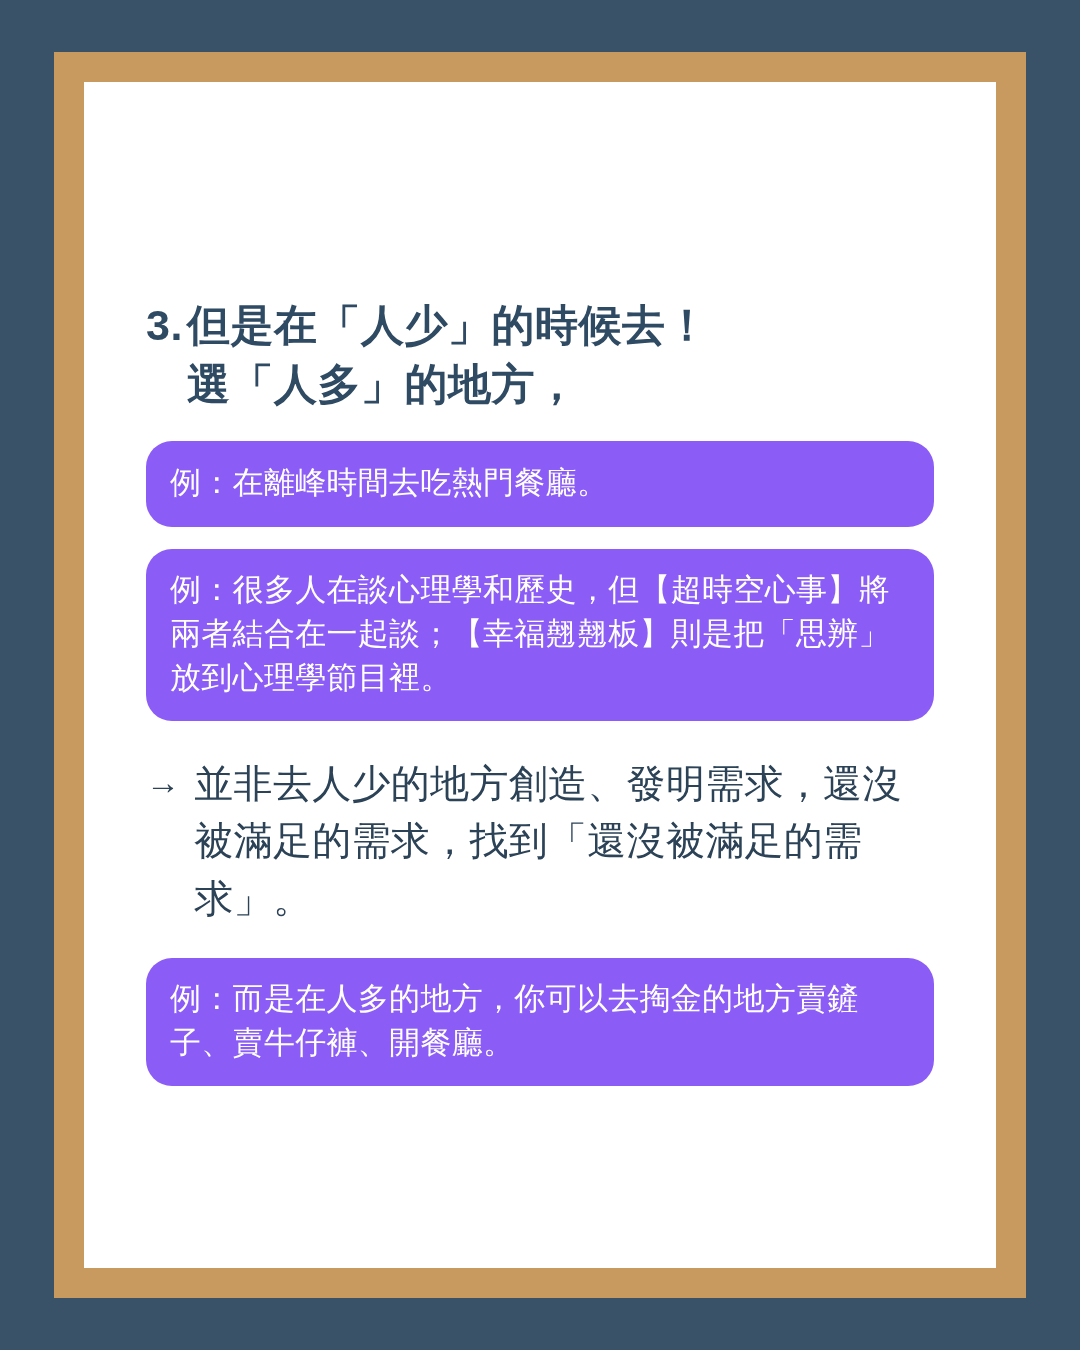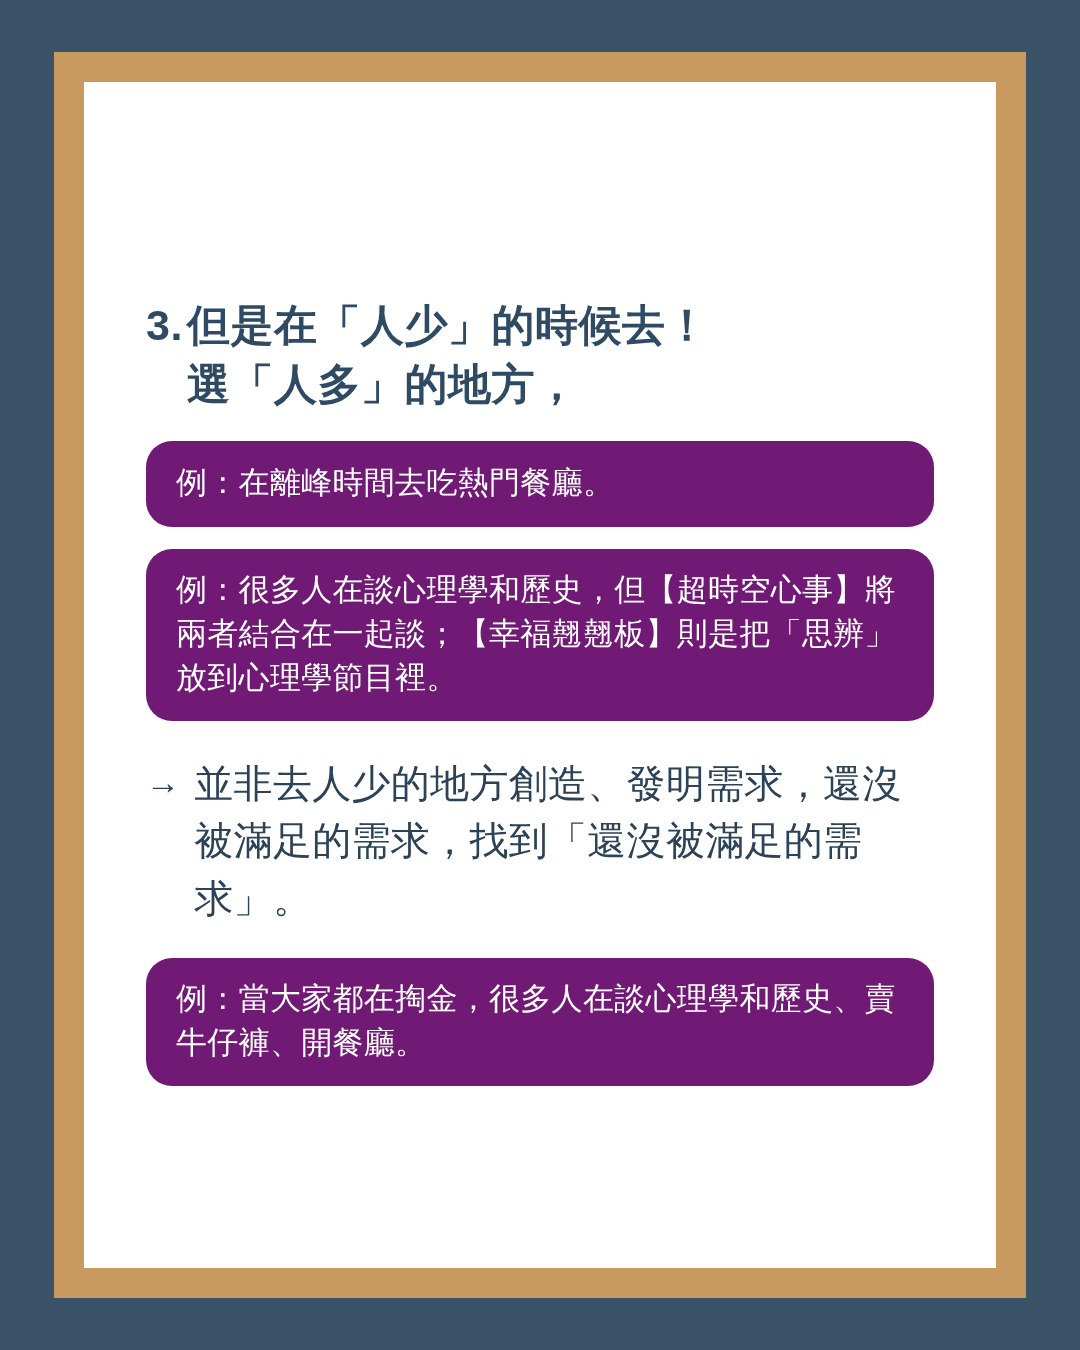--- a/index.html
+++ b/index.html
@@ -71,24 +71,24 @@
   .heading-lines {
     flex: 1 1 auto;
   }
   .heading-line {
     display: block;
     white-space: nowrap;
   }
 
   
   .bubble {
-    background: #701a75;
+    background: #8b5cf6;
     color: #ffffff;
     border-radius: 26px;
-    padding: 19px 26px 21px 30px;
+    padding: 19px 26px 21px 24px;
     font-size: 31px;
     line-height: 1.42;
     margin: 0 0 22px 0;
     box-sizing: border-box;
     letter-spacing: 0.3px;
   }
   .bubble.single {
     padding-top: 20px;
     padding-bottom: 22px;
   }
@@ -132,18 +132,18 @@
 
         <div class="bubble single">例：在離峰時間去吃熱門餐廳。</div>
 
         <div class="bubble">例：很多人在談心理學和歷史，但【超時空心事】將兩者結合在一起談；【幸福翹翹板】則是把「思辨」放到心理學節目裡。</div>
 
         <div class="conclusion">
           <span class="conclusion-arrow">→</span>
           <span class="conclusion-text">並非去人少的地方創造、發明需求，還沒被滿足的需求，找到「還沒被滿足的需求」。</span>
         </div>
 
-        <div class="bubble">例：當大家都在掏金，很多人在談心理學和歷史、賣牛仔褲、開餐廳。</div>
+        <div class="bubble">例：而是在人多的地方，你可以去掏金的地方賣鏟子、賣牛仔褲、開餐廳。</div>
 
       </div>
     </div>
   </div>
 </div>
 
 </body></html>

